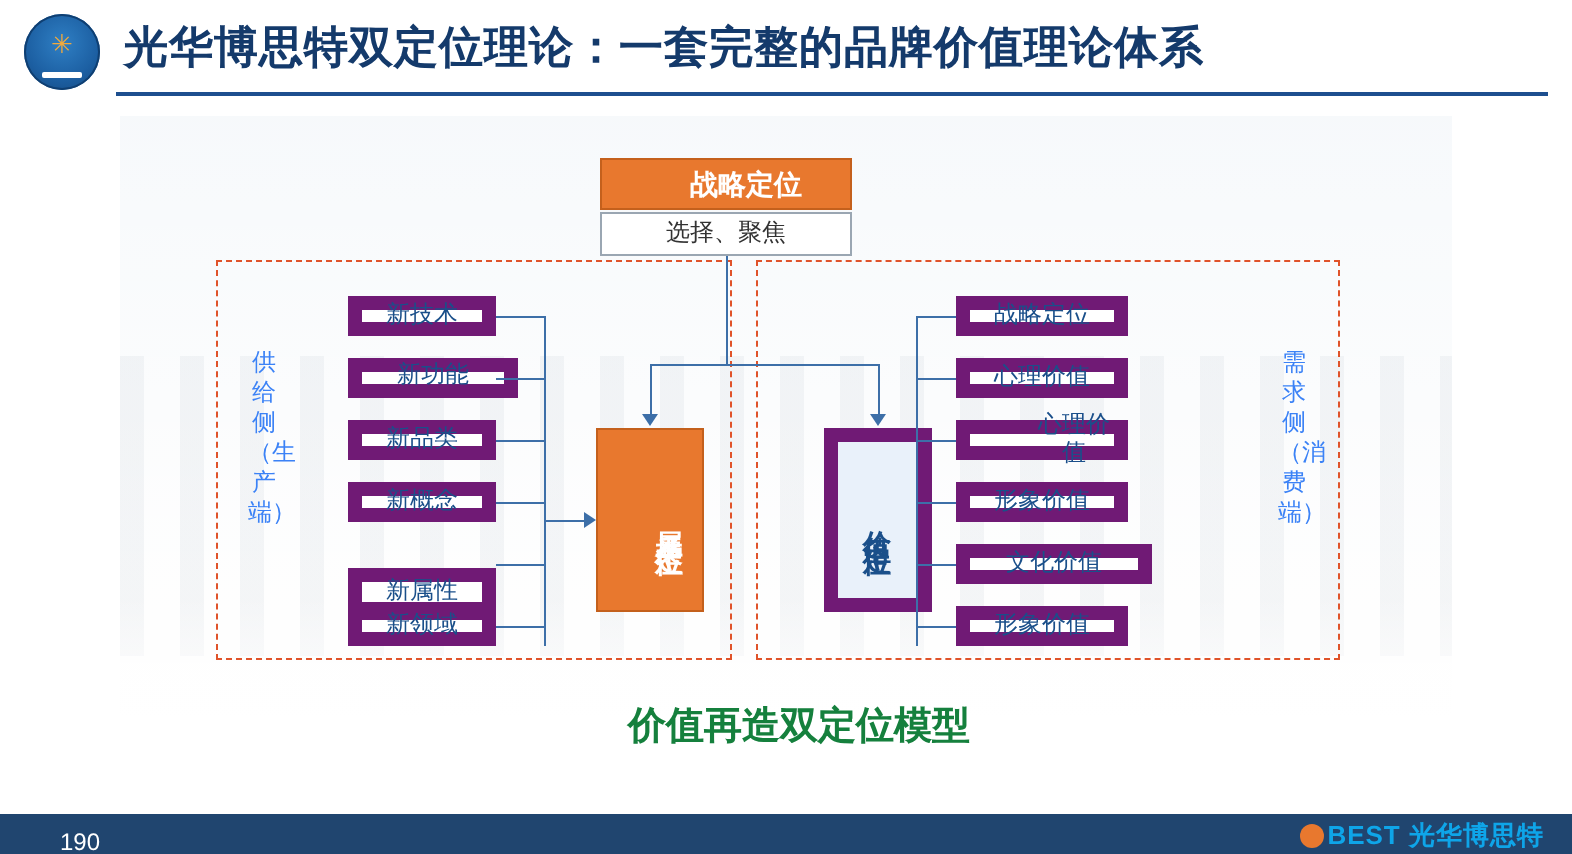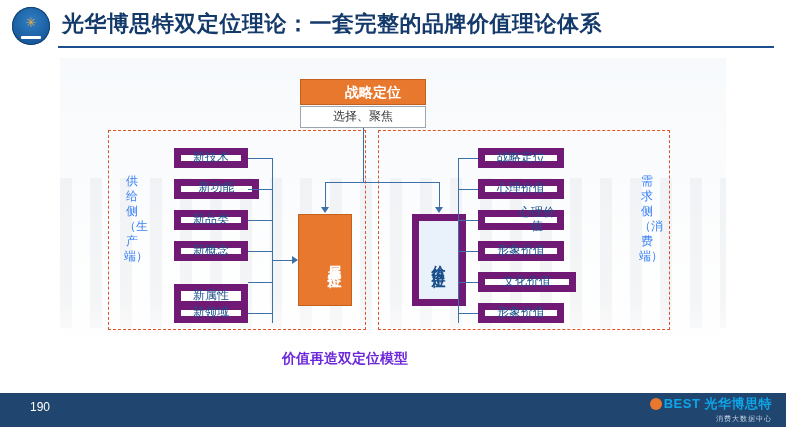--- a/index.html
+++ b/index.html
@@ -80,39 +80,39 @@
   }
   .dashed-region{
     position:absolute;box-sizing:border-box;
     border:1px dashed #e0532a;
   }
   .vlabel{
     position:absolute;font-size:12px;color:#3b82f6;line-height:1.25;
     text-align:center;width:16px;
   }
   .caption{
-    position:absolute;font-size:14px;color:#6d28d9;font-weight:bold;
+    position:absolute;font-size:19px;color:#15803d;font-weight:bold;margin-left:32px;
   }
   .line{position:absolute;background:#3d6fa8;}
   .hline{height:1px;}
   .vline{width:1px;}
   
   .arrow-down{
     position:absolute;width:0;height:0;
     border-left:4px solid transparent;border-right:4px solid transparent;
     border-top:6px solid #3d6fa8;
   }
   .arrow-right{
     position:absolute;width:0;height:0;
     border-top:4px solid transparent;border-bottom:4px solid transparent;
     border-left:6px solid #3d6fa8;
   }
   
   .footer{
-    position:absolute;left:0;bottom:0;width:786px;height:34px;
+    position:absolute;left:0;bottom:0;width:786px;height:20px;
     background:#20456f;
   }
   .page-num{
     position:absolute;left:30px;top:7px;color:#ffffff;font-size:12px;
   }
   .brand{
     position:absolute;right:14px;top:2px;text-align:right;color:#ffffff;
   }
   .brand-main{font-size:13px;font-weight:bold;letter-spacing:.5px;}
   .brand-main .best{color:#0ea5e9;}

